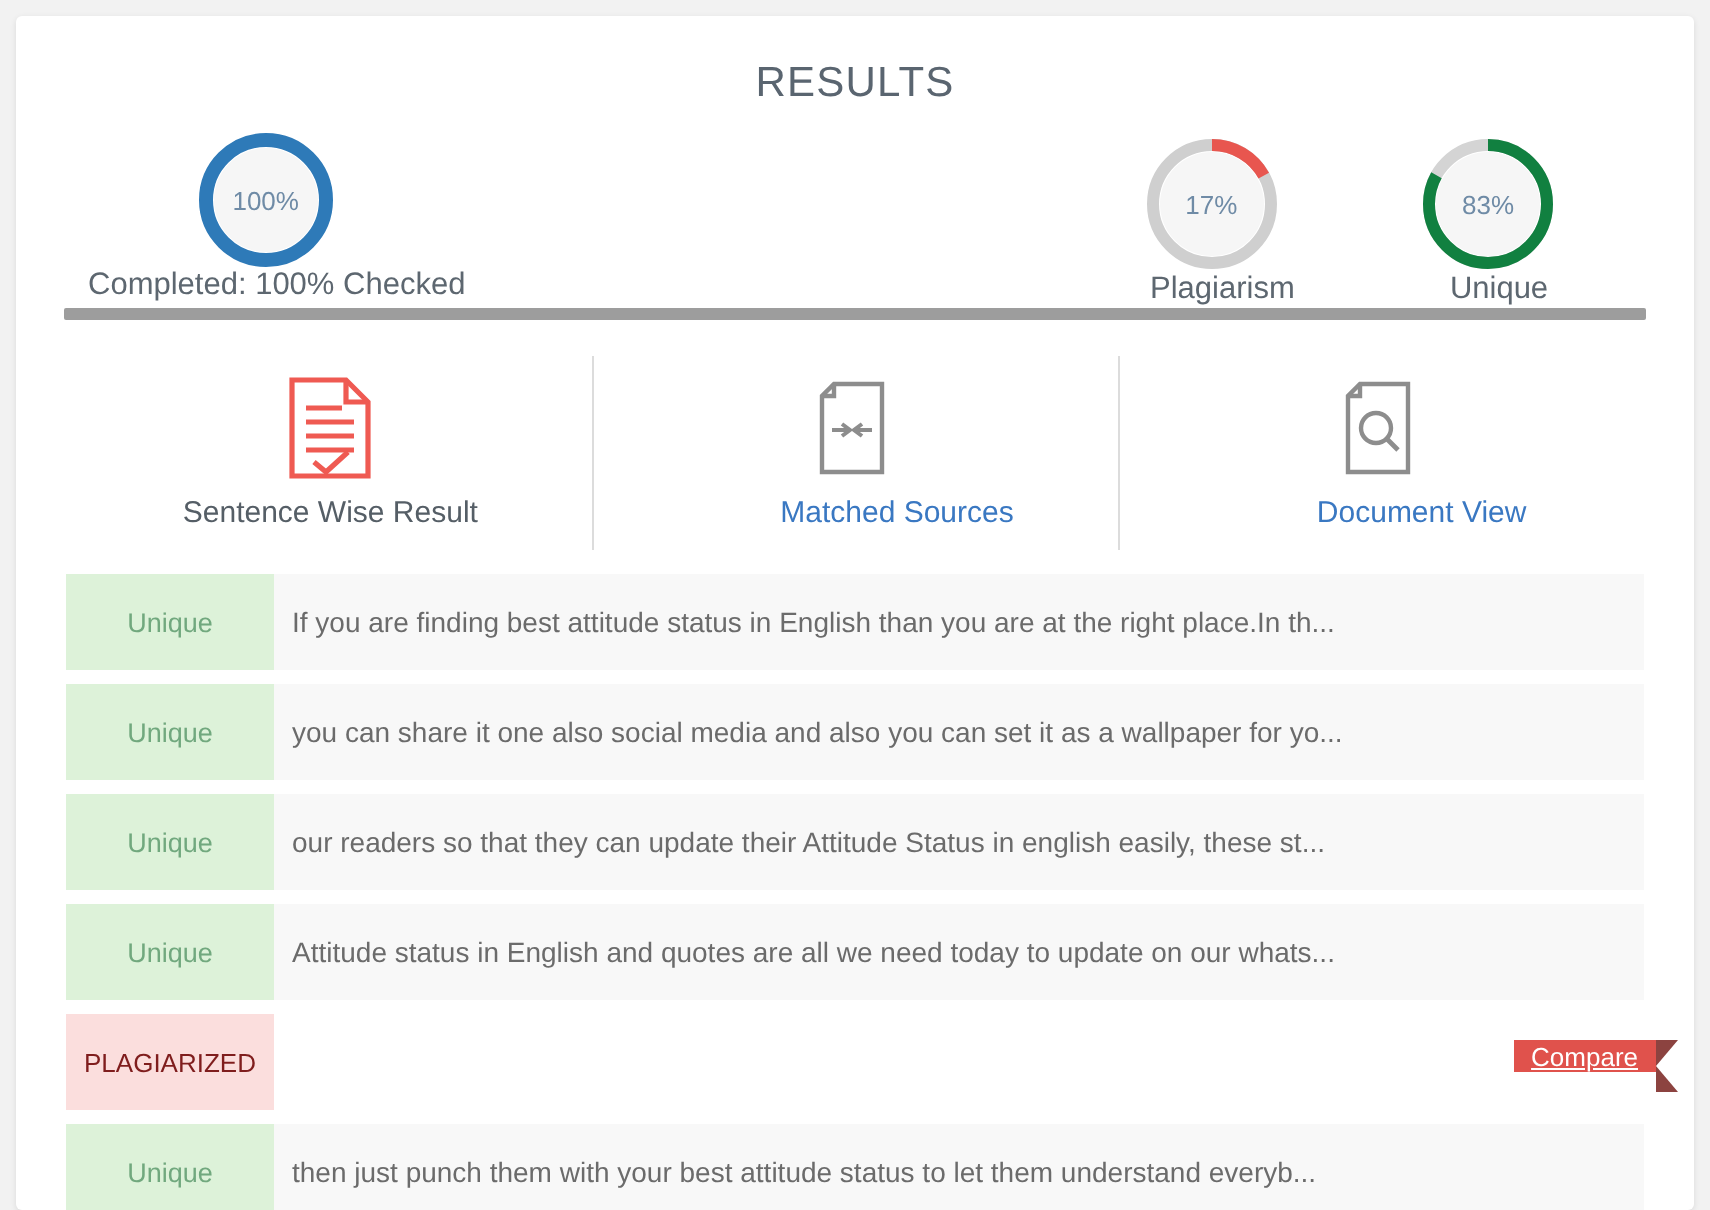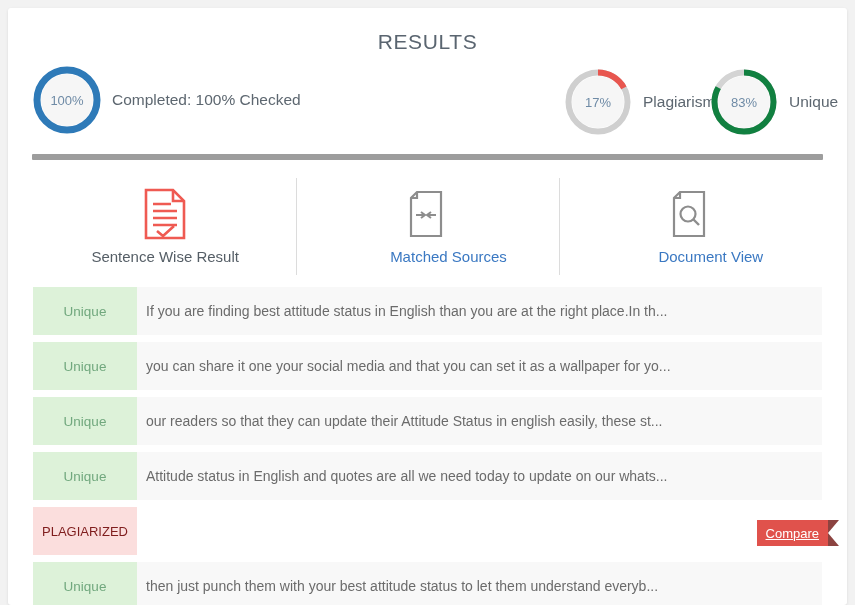--- a/index.html
+++ b/index.html
@@ -41,20 +41,21 @@
   .gauge-row {
     position: relative;
     height: 78px;
     margin-top: 12px;
   }
 
   .gauge-group {
     position: absolute;
     display: flex;
     align-items: center;
+    flex-direction: column;
   }
   .gauge-group.g-completed { left: 25px;  top: 0; }
   .gauge-group.g-plagiarism { left: 556px; top: 2px; text-align: right; }
   .gauge-group.g-unique     { left: 702px; top: 2px; }
 
   .gauge {
     position: relative;
     width: 68px;
     height: 68px;
     flex: none;
@@ -162,21 +163,21 @@
   }
   .result-row.is-plagiarized .row-text {
     padding-left: 21px;
   }
 
   
   .compare-ribbon {
     position: absolute;
     right: -6px;
     top: 13px;
-    height: 26px;
+    height: 16px;
     display: flex;
     align-items: center;
     justify-content: center;
     padding: 0 9px;
     background: #e0524c;
     color: #ffffff;
     font-size: 13px;
     text-decoration: underline;
     cursor: pointer;
     z-index: 3;
@@ -288,21 +289,21 @@
 
   <div class="results-list">
 
     <div class="result-row">
       <div class="row-badge unique">Unique</div>
       <div class="row-text">If you are finding best attitude status in English than you are at the right place.In th...</div>
     </div>
 
     <div class="result-row">
       <div class="row-badge unique">Unique</div>
-      <div class="row-text">you can share it one your social media and that you can set it as a wallpaper for yo...</div>
+      <div class="row-text">you can share it one also social media and also you can set it as a wallpaper for yo...</div>
     </div>
 
     <div class="result-row">
       <div class="row-badge unique">Unique</div>
       <div class="row-text">our readers so that they can update their Attitude Status in english easily, these st...</div>
     </div>
 
     <div class="result-row">
       <div class="row-badge unique">Unique</div>
       <div class="row-text">Attitude status in English and quotes are all we need today to update on our whats...</div>

